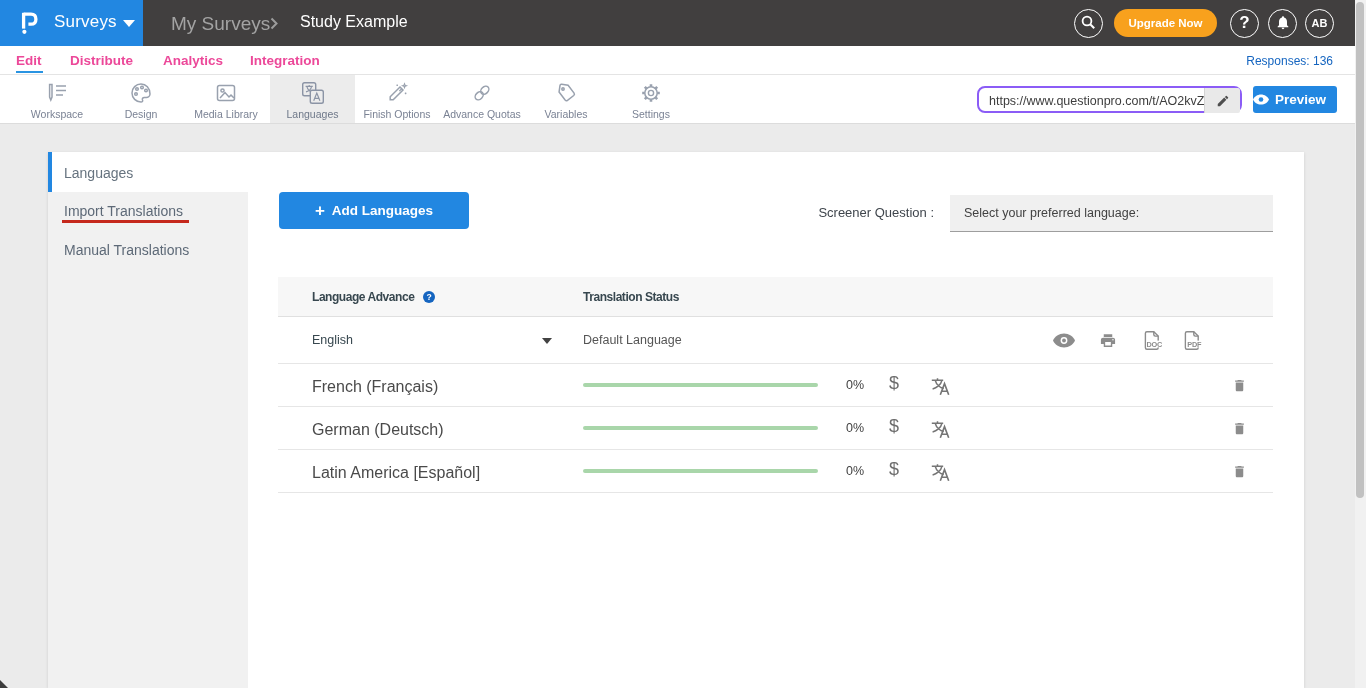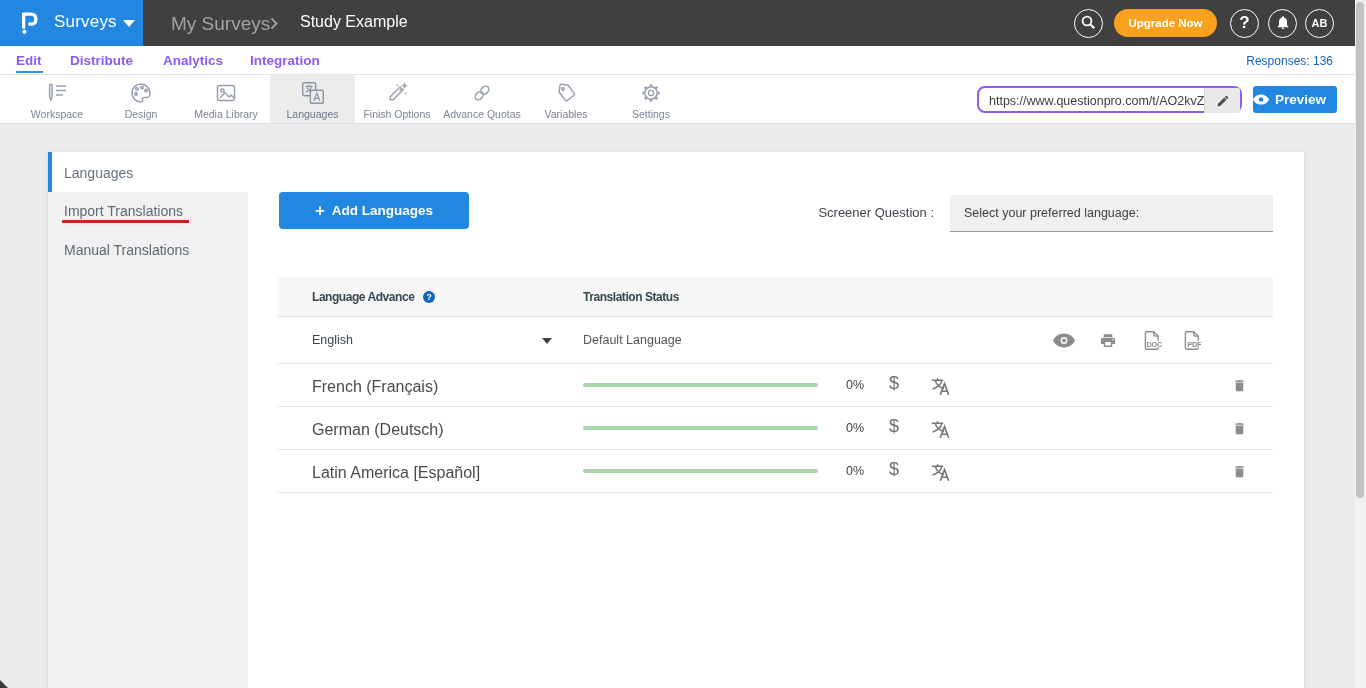--- a/index.html
+++ b/index.html
@@ -14,21 +14,21 @@
 #surveysTxt { position:absolute; left:54px; top:12px; color:#fff; font-size:17px; font-weight:400; letter-spacing:.2px; }
 #surveysCaret { position:absolute; left:123px; top:20px; width:0; height:0; border-left:6px solid transparent; border-right:6px solid transparent; border-top:7px solid #fff; }
 #crumb1 { position:absolute; left:171px; top:13px; color:#a3a3a3; font-size:19px; }
 
 #crumb2 { position:absolute; left:300px; top:13px; color:#ffffff; font-size:16px; }
 .circBtn { position:absolute; top:9px; width:29px; height:29px; border:1.6px solid #fff; border-radius:50%; color:#fff; text-align:center; }
 #upgradeBtn { position:absolute; left:1114px; top:9px; width:103px; height:28px; background:#f8a11d; border-radius:14px; color:#fff; font-size:11.5px; font-weight:700; text-align:center; line-height:28px; }
 
 
 #tabsrow { position:absolute; left:0; top:46px; width:1366px; height:29px; background:#fff; border-bottom:1px solid #e4e4e4; }
-.tab { position:absolute; top:7px; color:#8b5cf6; font-size:13.5px; font-weight:700; }
+.tab { position:absolute; top:7px; color:#ec4899; font-size:13.5px; font-weight:700; }
 #responses { position:absolute; right:33px; top:8px; color:#1565c0; font-size:12px; }
 
 
 #toolbar { position:absolute; left:0; top:75px; width:1366px; height:49px; background:#fff; border-bottom:1px solid #dcdcdc; }
 .titem { position:absolute; top:0; height:48px; text-align:center; }
 .titem .lbl { position:absolute; top:33px; width:100%; text-align:center; font-size:10.5px; color:#7a8294; }
 .titem svg { position:absolute; top:6px; left:50%; margin-left:-12px; }
 #langTile { position:absolute; left:270px; top:0; width:85px; height:48px; background:#ececec; }
 #urlBox { position:absolute; left:977px; top:11px; width:265px; height:27px; background:#fff; border:2px solid #8b5cf6; border-radius:8px;padding-left:48px; }
 #urlTxt { position:absolute; left:10px; top:6px; font-size:12.5px; color:#3d3d3d; white-space:nowrap; overflow:hidden; width:218px; }

